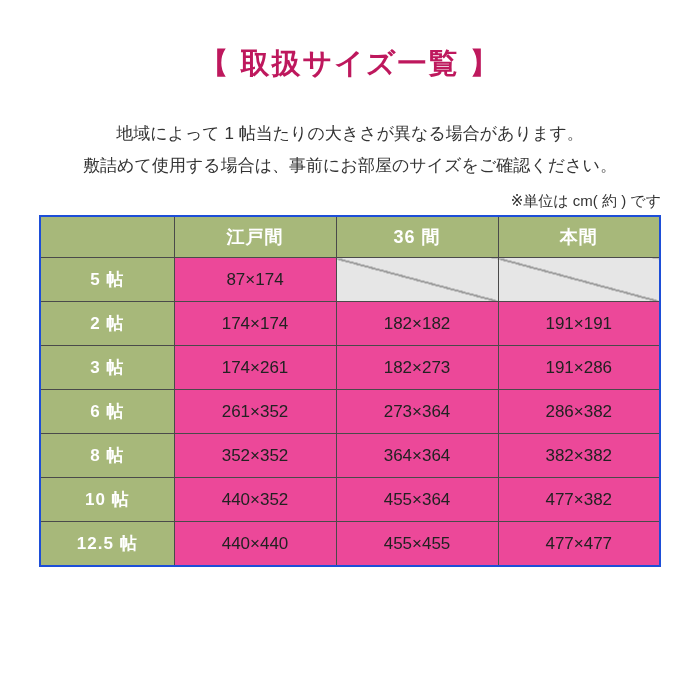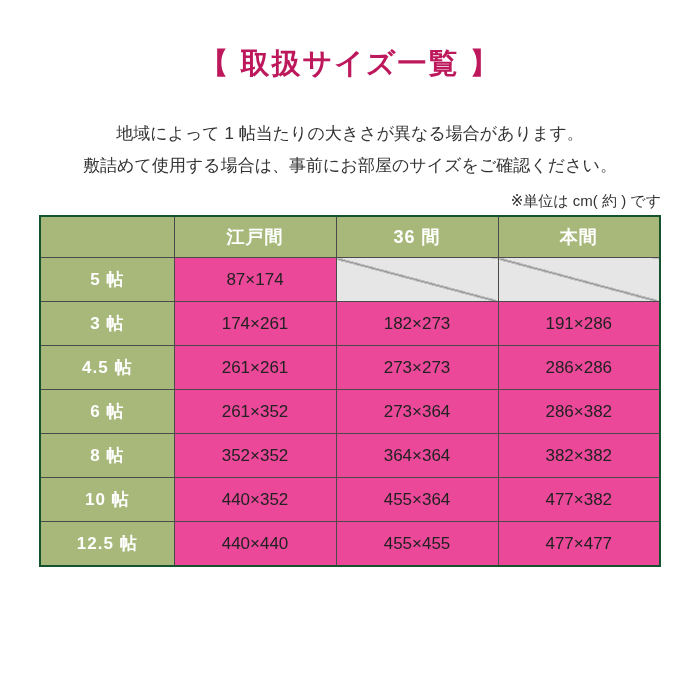--- a/index.html
+++ b/index.html
@@ -34,21 +34,21 @@
     text-align:right;
     font-size:15px;
     color:#333;
   }
 
   table.size-table{
     width:622px;
     margin:0 auto;
     border-collapse:collapse;
     table-layout:fixed;
-    border:2px solid #14532d;
+    border:2px solid #1d4ed8;
   }
   table.size-table col.c-label{width:134px;}
   table.size-table col.c-data{width:162px;}
   table.size-table th,
   table.size-table td{
     border:1px solid #4a4a4a;
     text-align:center;
     vertical-align:middle;
     padding:0;
   }
@@ -121,30 +121,30 @@
       </tr>
     </thead>
     <tbody>
       <tr>
         <td class="row-label">5 帖</td>
         <td class="val">87×174</td>
         <td class="diag"></td>
         <td class="diag"></td>
       </tr>
       <tr>
+        <td class="row-label">2 帖</td>
+        <td class="val">174×174</td>
+        <td class="val">182×182</td>
+        <td class="val">191×191</td>
+      </tr>
+      <tr>
         <td class="row-label">3 帖</td>
         <td class="val">174×261</td>
         <td class="val">182×273</td>
         <td class="val">191×286</td>
-      </tr>
-      <tr>
-        <td class="row-label">4.5 帖</td>
-        <td class="val">261×261</td>
-        <td class="val">273×273</td>
-        <td class="val">286×286</td>
       </tr>
       <tr>
         <td class="row-label">6 帖</td>
         <td class="val">261×352</td>
         <td class="val">273×364</td>
         <td class="val">286×382</td>
       </tr>
       <tr>
         <td class="row-label">8 帖</td>
         <td class="val">352×352</td>

